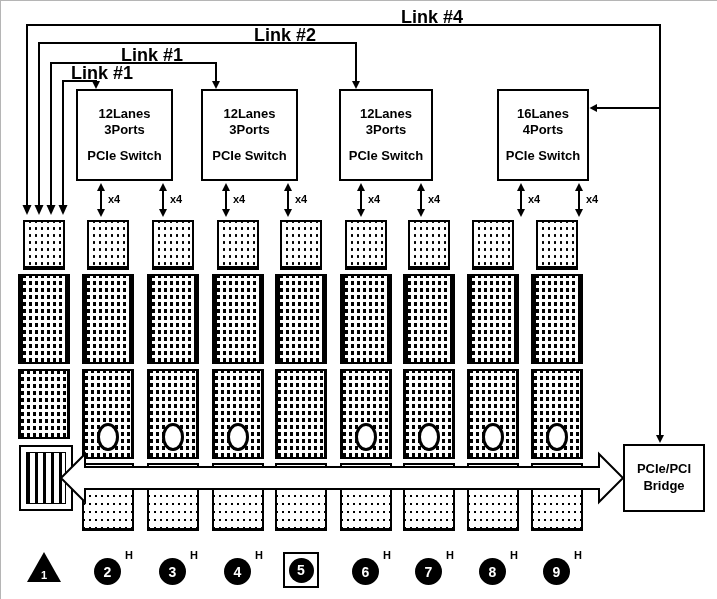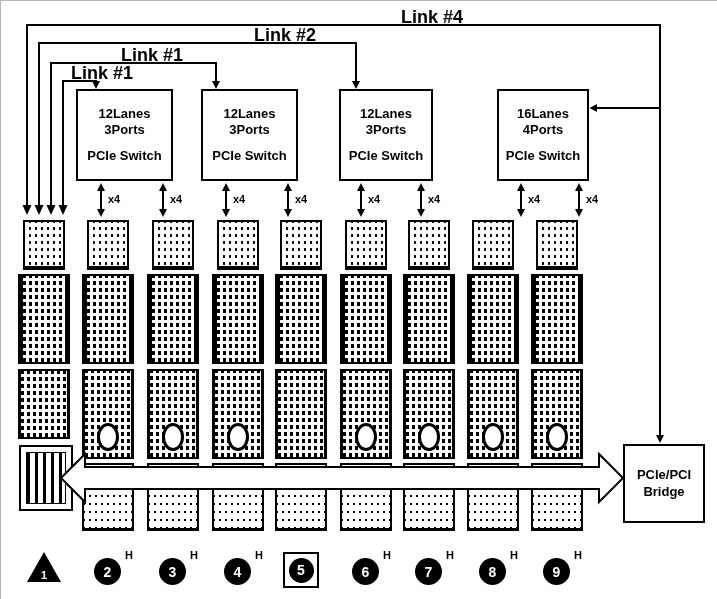--- a/index.html
+++ b/index.html
@@ -23,21 +23,21 @@
     border:3px solid #000;border-radius:50%;background:#fff;}
   .pci-conn{position:absolute;left:18px;top:444px;width:54px;height:66px;border:2px solid #000;
     background:#fff;padding:5px;box-sizing:border-box;z-index:1;}
   .pci-bars{width:100%;height:100%;border:1px solid #000;box-sizing:border-box;
     background-image:repeating-linear-gradient(90deg,#000 0 3px,#fff 3px 8px);}
   
   .switch-box{position:absolute;top:88px;height:92px;border:2px solid #000;background:#fff;z-index:3;
     display:flex;flex-direction:column;align-items:center;justify-content:center;
     font-weight:bold;font-size:13px;line-height:1.25;box-sizing:border-box;}
   .sw3{margin-top:9px;}
-  .bridge-box{position:absolute;left:622px;top:443px;width:82px;height:79px;border:2px solid #000;
+  .bridge-box{position:absolute;left:622px;top:443px;width:82px;height:68px;border:2px solid #000;
     background:#fff;z-index:3;display:flex;flex-direction:column;align-items:center;justify-content:center;
     font-weight:bold;font-size:13px;line-height:1.3;box-sizing:border-box;}
   .link-label{position:absolute;font-weight:bold;font-size:18px;z-index:3;white-space:nowrap;}
   .x4{position:absolute;font-weight:bold;font-size:11px;z-index:3;}
   
   .marker{position:absolute;z-index:3;}
   .mcirc{width:27px;height:27px;border-radius:50%;background:#000;color:#fff;display:flex;
     align-items:center;justify-content:center;font-weight:bold;font-size:14px;}
   .mcirc.small{width:25px;height:25px;}
   .msup{position:absolute;top:-9px;right:-12px;font-weight:bold;font-size:11px;}

